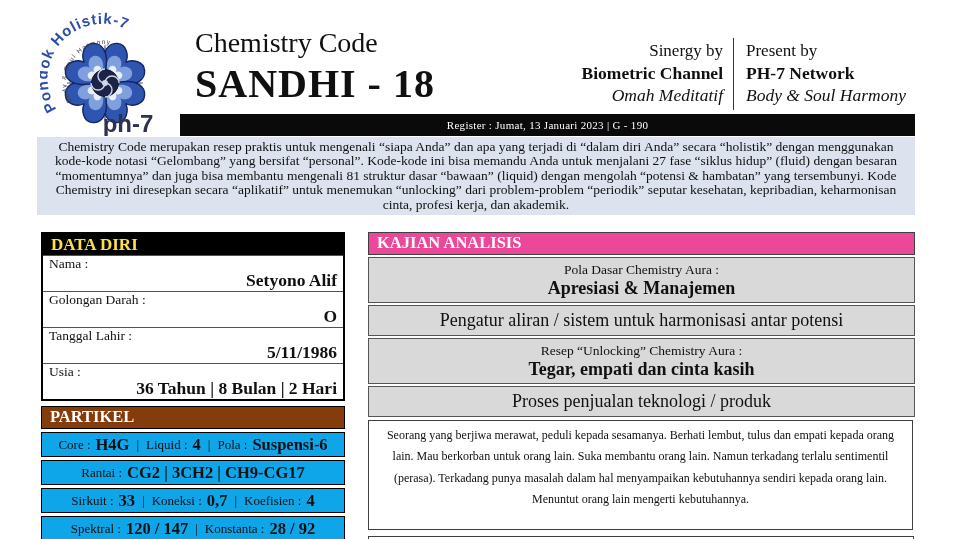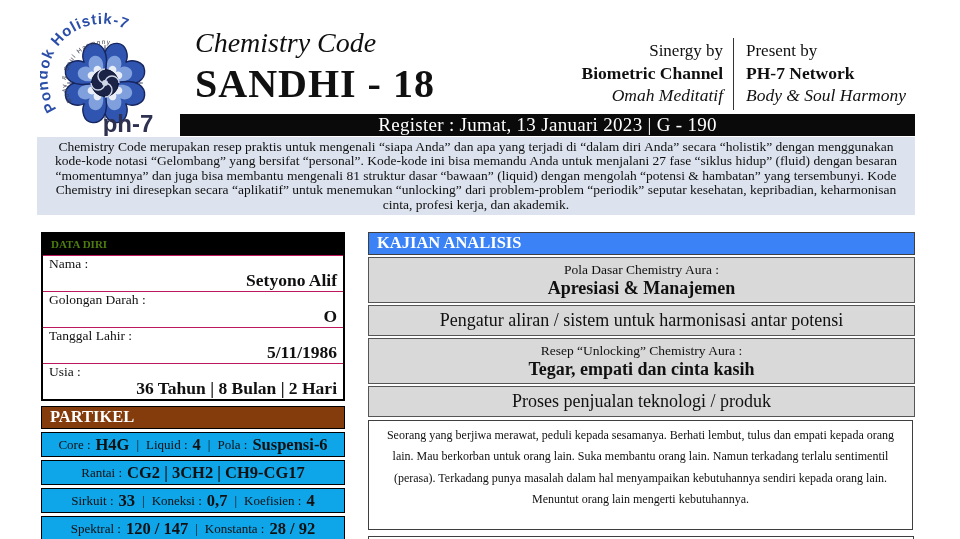--- a/index.html
+++ b/index.html
@@ -3,57 +3,57 @@
 <meta charset="utf-8">
 <style>
   html,body{margin:0;padding:0;background:#fff;}
   .page{
     position:relative;width:960px;height:539px;background:#fff;overflow:hidden;
     font-family:"Liberation Serif", serif;color:#101010;
   }
   
   .logo{position:absolute;left:40px;top:4px;width:130px;height:132px;}
   .title-block{position:absolute;left:195px;top:26px;}
-  .subtitle{font-style:italic;font-size:28px;line-height:34px;}
+  .subtitle{font-size:28px;line-height:34px;}
   .main-title{font-weight:bold;font-size:40px;line-height:44px;letter-spacing:1px;margin-top:2px;}
   .credit-sinergy{position:absolute;left:453px;top:40px;width:270px;text-align:right;}
   .credit-present{position:absolute;left:746px;top:40px;width:200px;text-align:left;}
   .credit-line1{font-size:17px;line-height:22px;}
   .credit-line2{font-size:17.5px;line-height:22px;font-weight:bold;}
   .credit-line3{font-size:17.5px;line-height:22px;font-style:italic;}
   .credit-divider{position:absolute;left:733px;top:38px;height:72px;border-left:1.5px solid #333;}
   .register-bar{
     position:absolute;left:180px;top:114px;width:735px;height:22px;background:#0a0a0a;color:#fff;
-    font-size:19px;line-height:22px;text-align:center;letter-spacing:.3px;
+    font-size:11px;line-height:22px;text-align:center;letter-spacing:.3px;
   }
   
   .description{
     position:absolute;left:37px;top:137px;width:866px;background:#dce3ee;
     padding:3px 6px;font-size:13.5px;line-height:14.4px;text-align:center;
   }
   
   .left-col{position:absolute;left:41px;top:232px;width:304px;}
   .datadiri{border:2px solid #000;}
-  .dd-header{background:#000;color:#4d7c0f;font-weight:bold;font-size:11px;line-height:19px;padding:1px 8px;}
+  .dd-header{background:#000;color:#fde047;font-weight:bold;font-size:17px;line-height:19px;padding:1px 8px;}
   .dd-row{border-top:1px solid #be185d;padding:1px 6px 2px 6px;}
   .dd-row:first-of-type{border-top:none;}
   .dd-label{font-size:13.5px;line-height:14px;display:block;}
   .dd-value{font-size:17.5px;line-height:18px;font-weight:bold;text-align:right;display:block;}
   .partikel{margin-top:5px;}
   .pk-header{background:#843C0C;color:#fff;font-weight:bold;font-size:16.5px;line-height:20px;padding:0 8px 1px 8px;border:1px solid #000;}
   .pk-row{
     margin-top:3px;border:1px solid #000;background:#0ea5e9;height:23px;
     display:flex;align-items:center;justify-content:center;white-space:nowrap;
   }
   .pk-label{font-size:13px;}
   .pk-value{font-size:16.5px;font-weight:bold;margin-left:5px;}
   .pk-sep{font-size:13px;margin:0 7px;}
   
   .right-col{position:absolute;left:368px;top:232px;width:547px;}
-  .kj-header{background:#3b82f6;color:#fff;font-weight:bold;font-size:16.5px;line-height:20px;padding:0 8px 1px 8px;border:1px solid #3f3f3f;}
+  .kj-header{background:#ec4899;color:#fff;font-weight:bold;font-size:16.5px;line-height:20px;padding:0 8px 1px 8px;border:1px solid #3f3f3f;}
   .kj-row{margin-top:2px;border:1px solid #555;background:#d9d9d9;text-align:center;padding:4px 4px;}
   .kj-sub{font-size:13.5px;line-height:16px;display:block;}
   .kj-main{font-size:18px;line-height:21px;display:block;}
   .kj-main.bold{font-weight:bold;line-height:20px;}
   .analysis-box{
     position:absolute;left:368px;top:420px;width:529px;height:104px;background:#fff;
     border:1.5px solid #3f3f3f;padding:4px 7px 0 7px;text-align:center;
     font-size:12px;line-height:21.4px;overflow:hidden;
   }
   .next-box-stub{position:absolute;left:368px;top:536px;width:544px;height:6px;border:1.5px solid #3f3f3f;border-bottom:none;background:#fff;}

